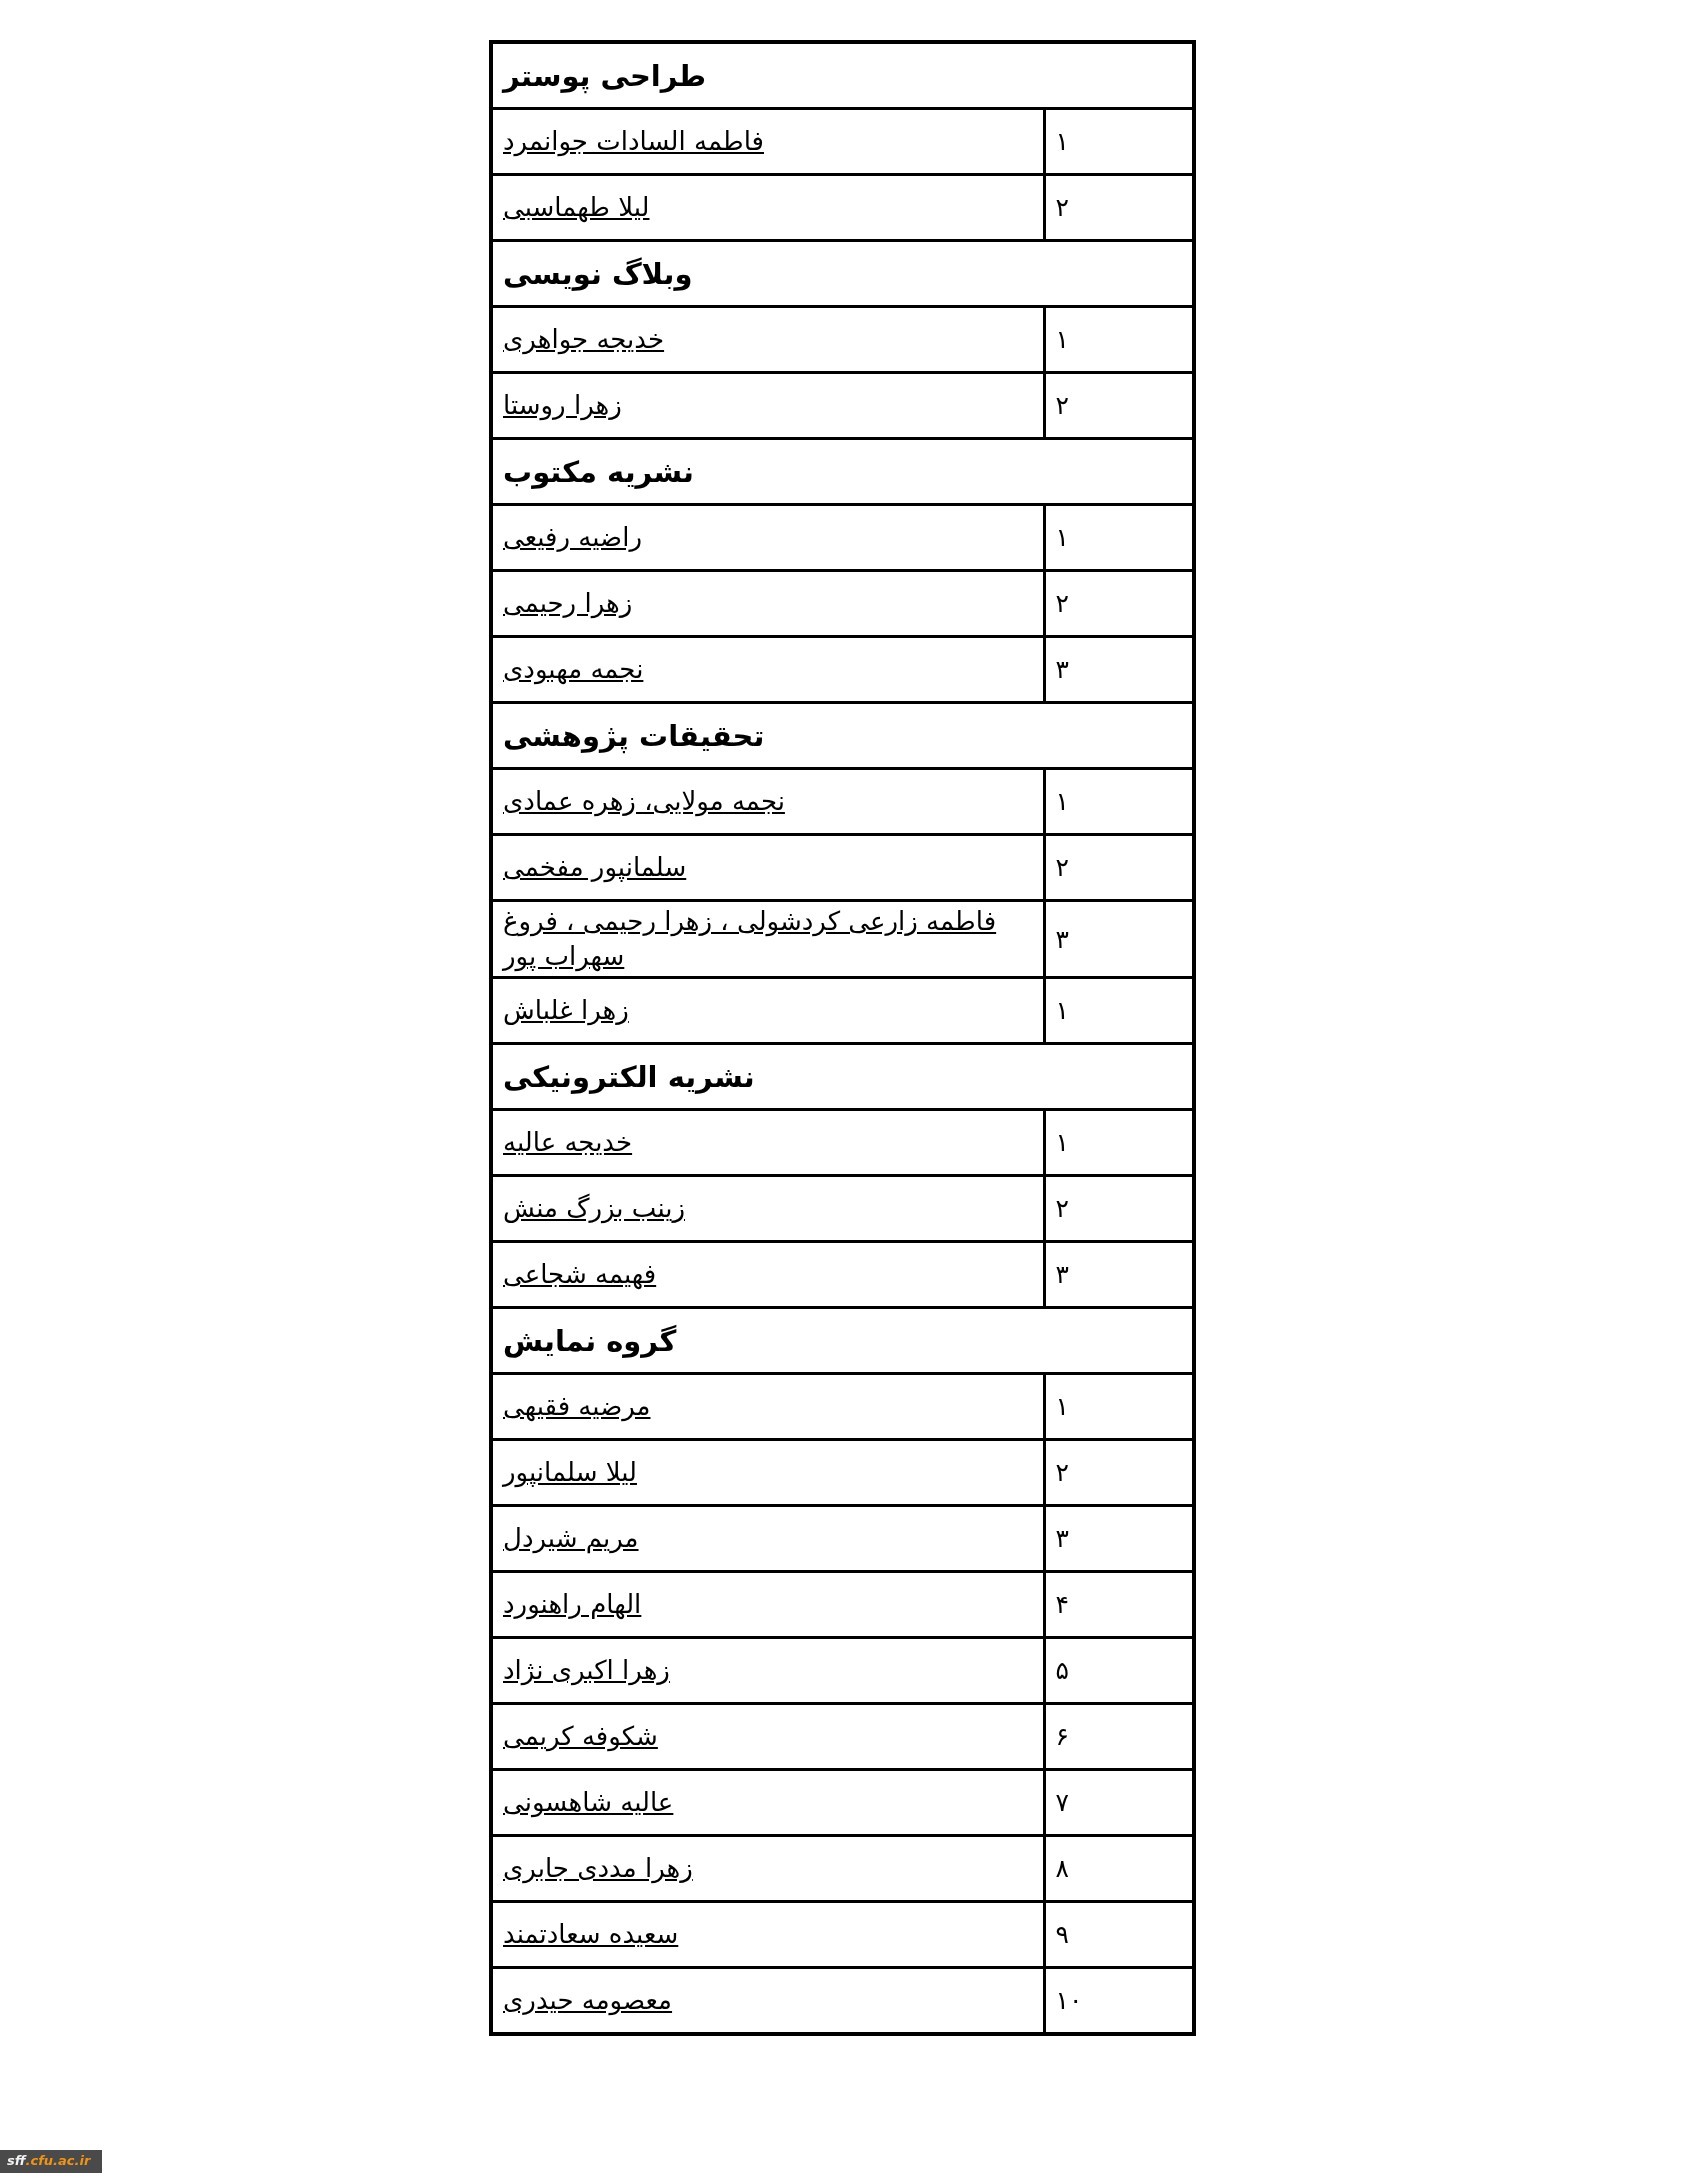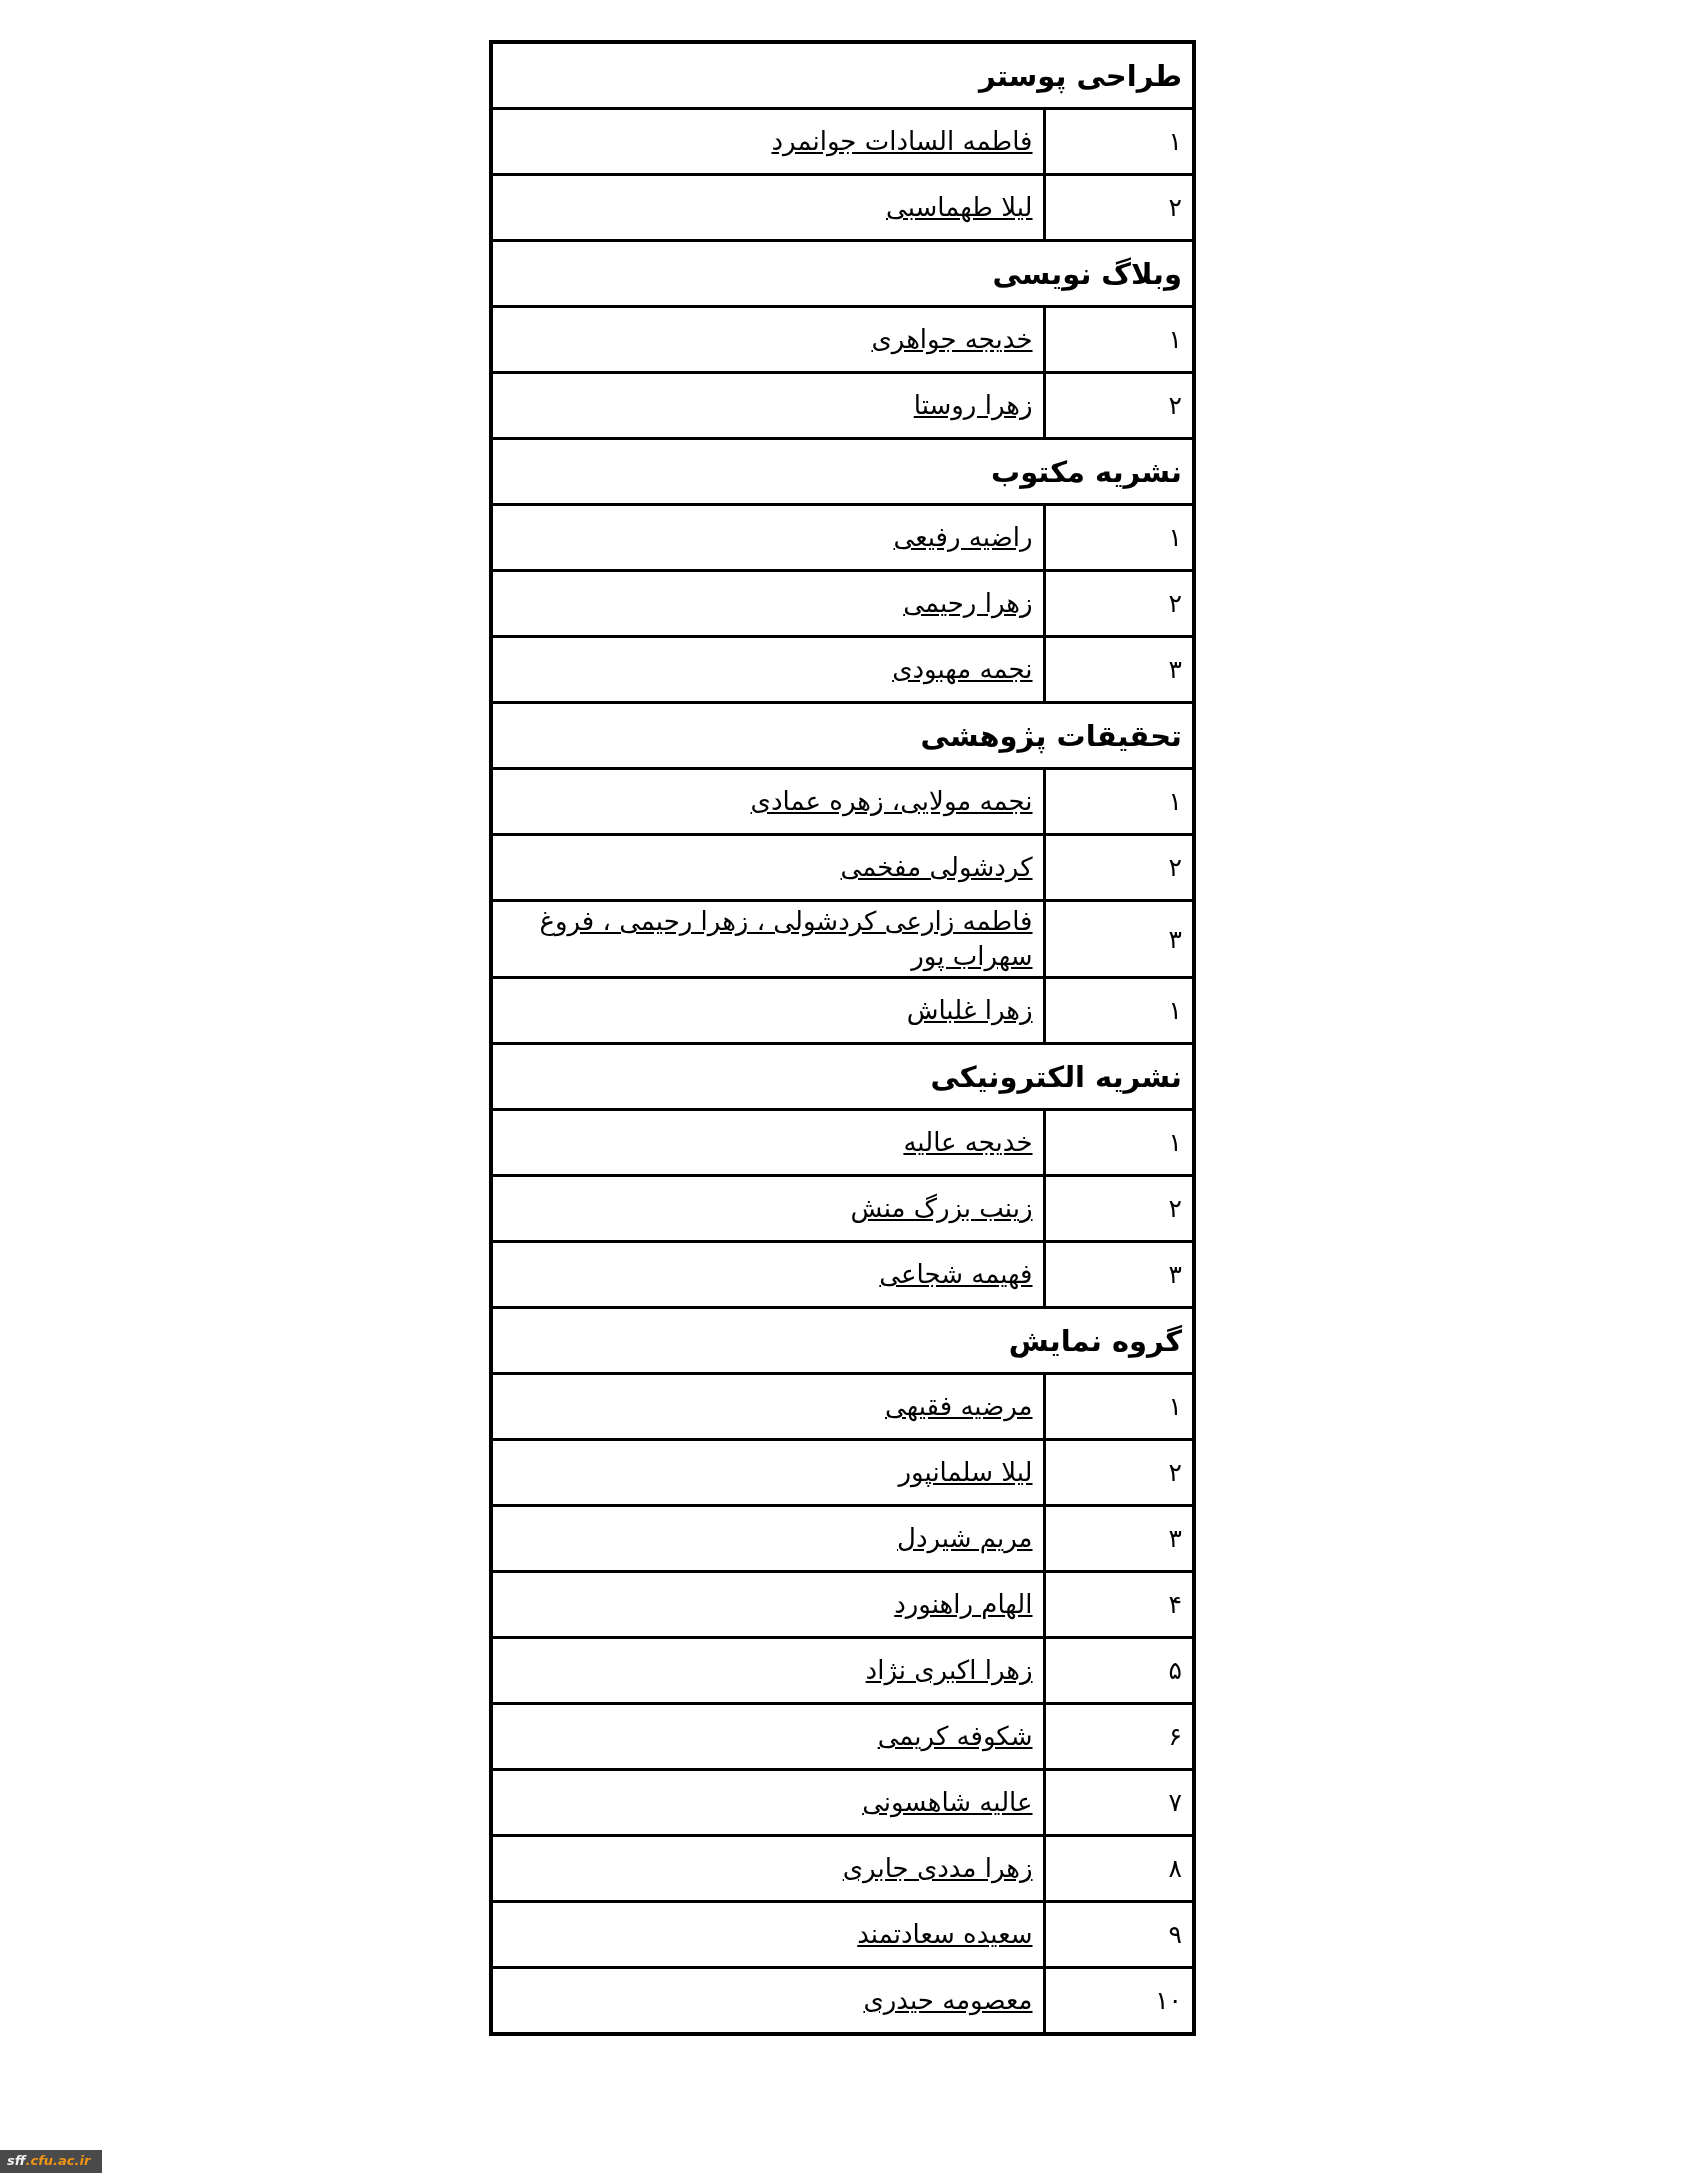--- a/index.html
+++ b/index.html
@@ -28,21 +28,21 @@
     border-collapse: collapse;
     table-layout: fixed;
     direction: rtl;
     background: #ffffff;
     border: 4px solid #000;
   }
   table.roster col.num-col  { width: 150px; }
   table.roster col.name-col { width: 553px; }
   table.roster th, table.roster td {
     border: 3px solid #000;
-    text-align: right;
+    text-align: left;
     vertical-align: middle;
     height: 59px;
     padding: 2px 10px;
     overflow: hidden;
   }
   th.section-header {
     font-weight: bold;
     font-size: 29px;
     letter-spacing: 0;
   }
@@ -132,21 +132,21 @@
     <th class="section-header" colspan="2">تحقیقات پژوهشی</th>
   </tr>
 
   <tr class="member-row">
     <td class="member-num">۱</td>
     <td class="member-name">نجمه مولایی، زهره عمادی</td>
   </tr>
 
   <tr class="member-row">
     <td class="member-num">۲</td>
-    <td class="member-name">کردشولی مفخمی</td>
+    <td class="member-name">سلمانپور مفخمی</td>
   </tr>
 
   <tr class="member-row">
     <td class="member-num">۳</td>
     <td class="member-name">فاطمه زارعی کردشولی ، زهرا رحیمی ، فروغ سهراب پور</td>
   </tr>
 
 
   <tr class="member-row">
     <td class="member-num">۱</td>

